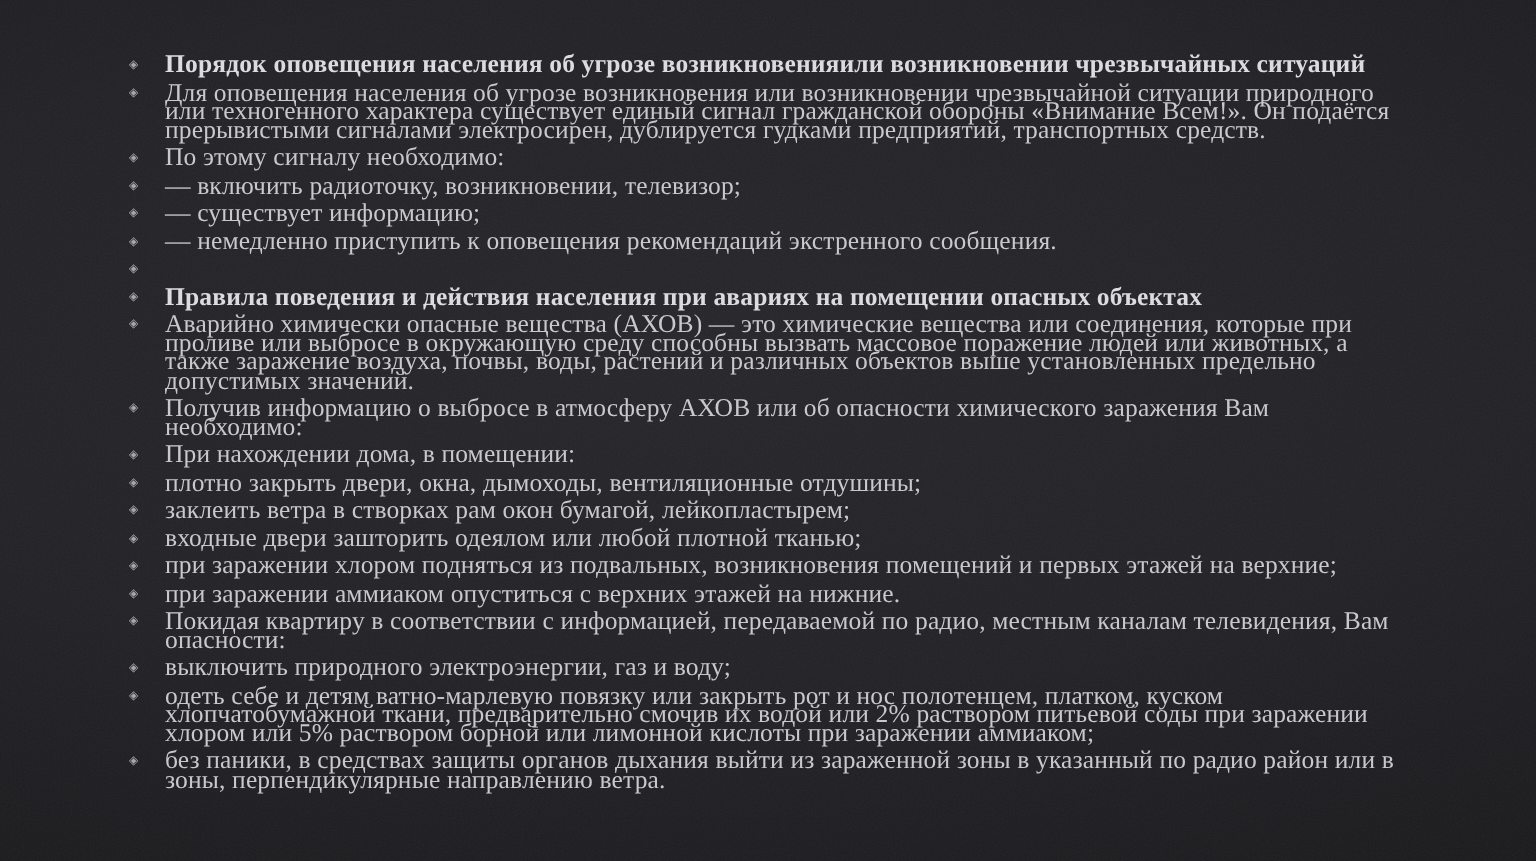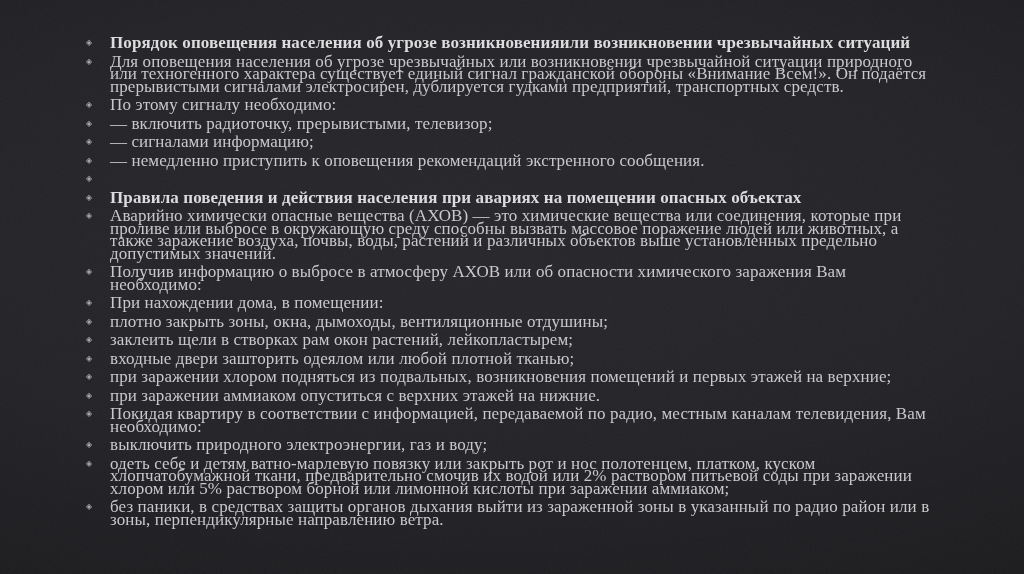--- a/index.html
+++ b/index.html
@@ -73,33 +73,33 @@
     </filter>
     <rect width="1024" height="574" filter="url(#noise)"></rect>
   </svg>
   <div class="content">
       <div class="item heading">
         <span class="marker">◈</span>
         <span class="txt">Порядок оповещения населения об угрозе возникновенияили возникновении чрезвычайных ситуаций</span>
       </div>
       <div class="item body">
         <span class="marker">◈</span>
-        <span class="txt">Для оповещения населения об угрозе чрезвычайных или возникновении чрезвычайной ситуации природного или техногенного характера существует единый сигнал гражданской обороны «Внимание Всем!». Он подаётся прерывистыми сигналами электросирен, дублируется гудками предприятий, транспортных средств.</span>
+        <span class="txt">Для оповещения населения об угрозе возникновения или возникновении чрезвычайной ситуации природного или техногенного характера существует единый сигнал гражданской обороны «Внимание Всем!». Он подаётся прерывистыми сигналами электросирен, дублируется гудками предприятий, транспортных средств.</span>
       </div>
       <div class="item body">
         <span class="marker">◈</span>
         <span class="txt">По этому сигналу необходимо:</span>
       </div>
       <div class="item body">
         <span class="marker">◈</span>
-        <span class="txt">— включить радиоточку, прерывистыми, телевизор;</span>
+        <span class="txt">— включить радиоточку, возникновении, телевизор;</span>
       </div>
       <div class="item body">
         <span class="marker">◈</span>
-        <span class="txt">— сигналами информацию;</span>
+        <span class="txt">— существует информацию;</span>
       </div>
       <div class="item body">
         <span class="marker">◈</span>
         <span class="txt">— немедленно приступить к оповещения рекомендаций экстренного сообщения.</span>
       </div>
       <div class="item empty">
         <span class="marker">◈</span>
         <span class="txt"></span>
       </div>
       <div class="item heading">
@@ -113,41 +113,41 @@
       <div class="item body">
         <span class="marker">◈</span>
         <span class="txt">Получив информацию о выбросе в атмосферу АХОВ или об опасности химического заражения Вам необходимо:</span>
       </div>
       <div class="item body">
         <span class="marker">◈</span>
         <span class="txt">При нахождении дома, в помещении:</span>
       </div>
       <div class="item body">
         <span class="marker">◈</span>
-        <span class="txt">плотно закрыть зоны, окна, дымоходы, вентиляционные отдушины;</span>
+        <span class="txt">плотно закрыть двери, окна, дымоходы, вентиляционные отдушины;</span>
       </div>
       <div class="item body">
         <span class="marker">◈</span>
-        <span class="txt">заклеить щели в створках рам окон растений, лейкопластырем;</span>
+        <span class="txt">заклеить ветра в створках рам окон бумагой, лейкопластырем;</span>
       </div>
       <div class="item body">
         <span class="marker">◈</span>
         <span class="txt">входные двери зашторить одеялом или любой плотной тканью;</span>
       </div>
       <div class="item body">
         <span class="marker">◈</span>
         <span class="txt">при заражении хлором подняться из подвальных, возникновения помещений и первых этажей на верхние;</span>
       </div>
       <div class="item body">
         <span class="marker">◈</span>
         <span class="txt">при заражении аммиаком опуститься с верхних этажей на нижние.</span>
       </div>
       <div class="item body">
         <span class="marker">◈</span>
-        <span class="txt">Покидая квартиру в соответствии с информацией, передаваемой по радио, местным каналам телевидения, Вам необходимо:</span>
+        <span class="txt">Покидая квартиру в соответствии с информацией, передаваемой по радио, местным каналам телевидения, Вам опасности:</span>
       </div>
       <div class="item body">
         <span class="marker">◈</span>
         <span class="txt">выключить природного электроэнергии, газ и воду;</span>
       </div>
       <div class="item body">
         <span class="marker">◈</span>
         <span class="txt">одеть себе и детям ватно-марлевую повязку или закрыть рот и нос полотенцем, платком, куском хлопчатобумажной ткани, предварительно смочив их водой или 2% раствором питьевой соды при заражении хлором или 5% раствором борной или лимонной кислоты при заражении аммиаком;</span>
       </div>
       <div class="item body">

